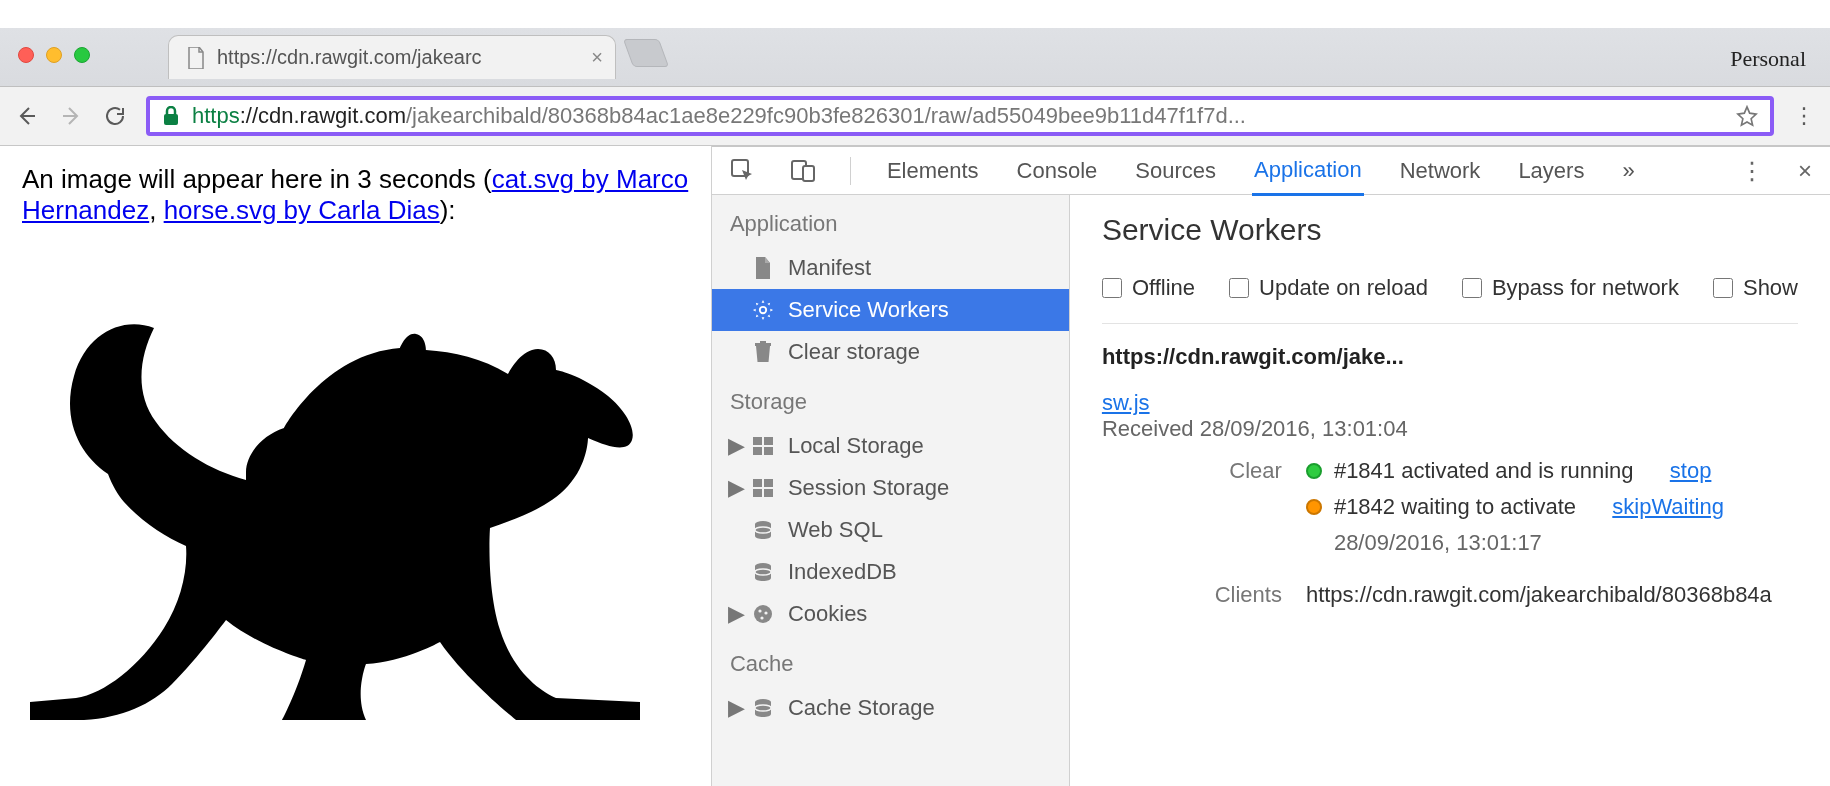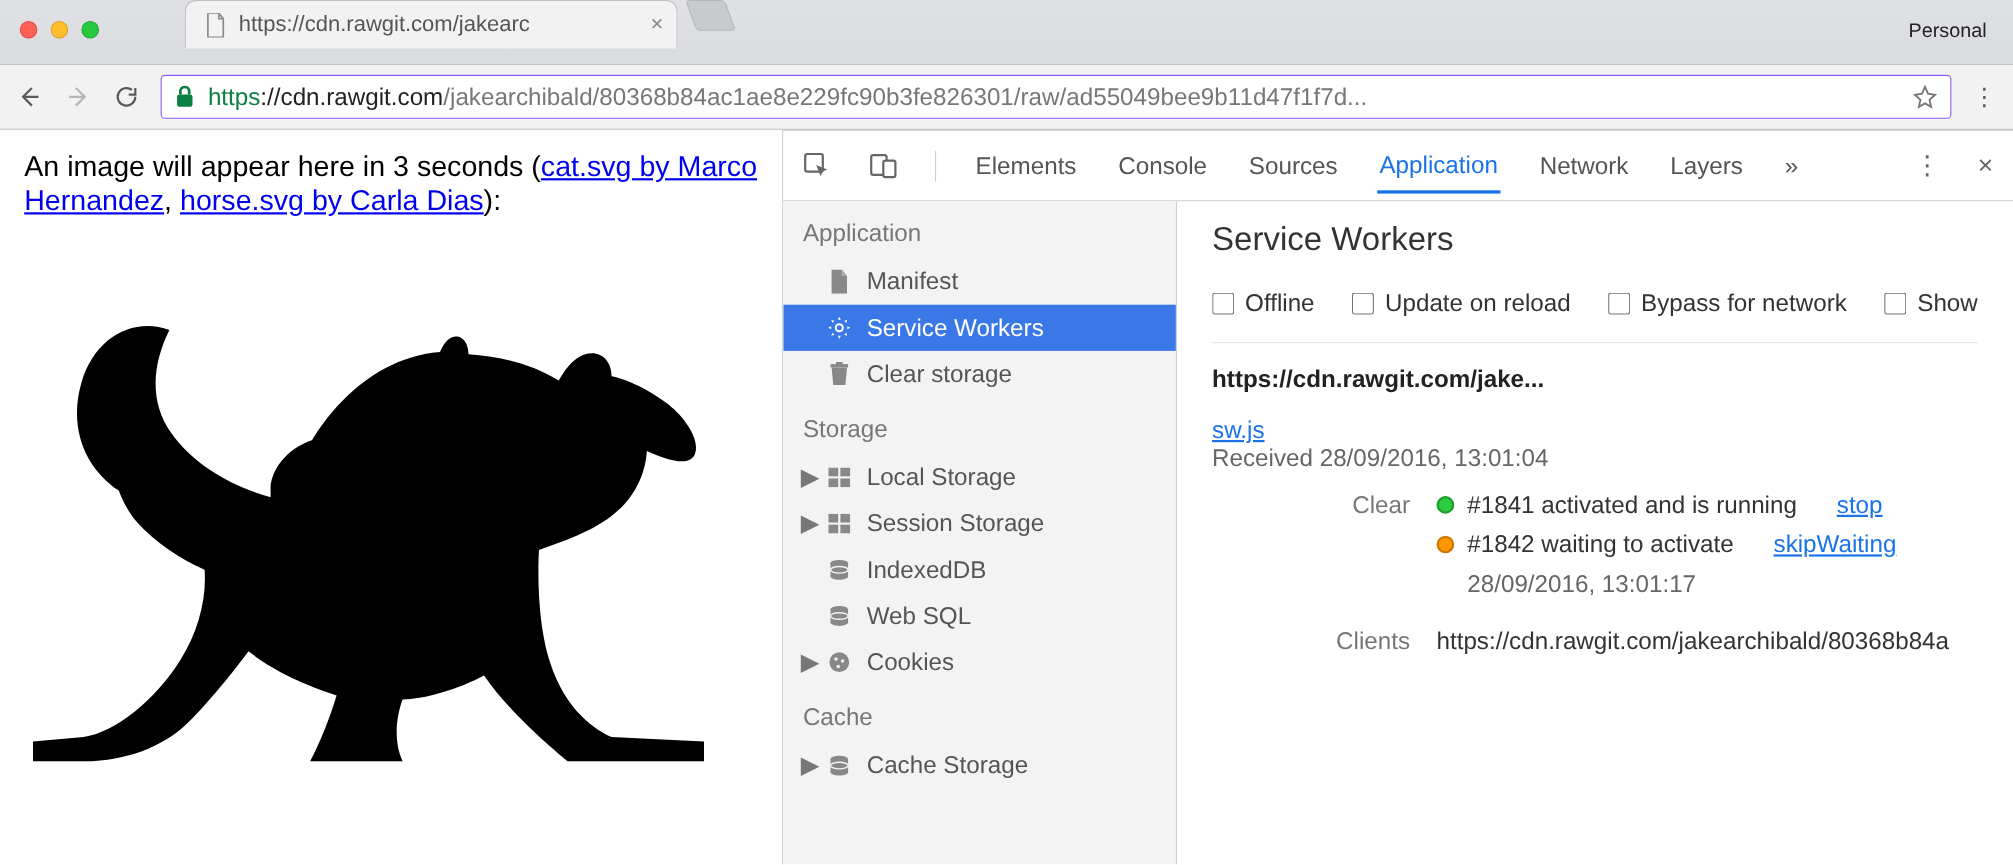--- a/index.html
+++ b/index.html
@@ -1,50 +1,50 @@
 <!DOCTYPE html>
 <html><head>
 <meta charset="utf-8">
 <style>
 * { margin: 0; padding: 0; box-sizing: border-box; font-family: -apple-system, BlinkMacSystemFont, "Segoe UI", Helvetica, Arial, sans-serif; }
 body { width: 1830px; height: 786px; background: #fff; overflow: hidden; font-size: 18px; color: #333; }
 
 
-.titlebar { height: 58px; background: linear-gradient(#dfe1e5, #d9dbdf); display: flex; align-items: flex-start; position: relative; }
+.titlebar { height: 58px; background: linear-gradient(#dfe1e5, #d9dbdf); display: flex; align-items: center; position: relative; margin-top: 28px; }
 .traffic { position: absolute; top: 19px; left: 18px; display: flex; gap: 12px; }
 .dot { width: 16px; height: 16px; border-radius: 50%; }
 .dot.red { background: #ff5f57; border: 1px solid #e1483f; }
 .dot.yellow { background: #ffbd2e; border: 1px solid #dfa023; }
 .dot.green { background: #28c940; border: 1px solid #1ba533; }
 .tab { margin-left: 168px; height: 44px; width: 448px; background: #f2f2f2; border-top-left-radius: 10px; border-top-right-radius: 10px; display: flex; align-items: center; padding: 0 12px 0 18px; gap: 12px; font-size: 20px; color: #555; position: relative; border: 1px solid #bfbfbf; border-bottom: none; }
 .tab .tab-title { flex: 1; white-space: nowrap; overflow: hidden; text-overflow: clip; }
 .tab .close { font-size: 20px; color: #888; }
 .newtab { width: 36px; height: 28px; background: #c8cace; border-radius: 4px; margin-left: 12px; margin-bottom: 8px; transform: skewX(20deg); border: 1px solid #b4b6ba; }
-.personal { position: absolute; right: 24px; top: 18px; font-size: 18px; color: #222; }
+.personal { position: absolute; right: 24px; top: 18px; font-size: 22px; color: #222; font-family: Liberation Serif, serif; }
 
 .toolbar { height: 60px; background: #f2f2f2; border-top: 1px solid #bfbfbf; border-bottom: 1px solid #c7c7c7; display: flex; align-items: center; padding: 0 14px; gap: 18px; }
 .navbtn { width: 26px; height: 26px; display: flex; align-items: center; justify-content: center; color: #5a5a5a; }
 .navbtn.disabled { color: #b5b5b5; }
-.omnibox { flex: 1; height: 40px; background: #fff; border: 1px solid #8b5cf6; border-radius: 4px; display: flex; align-items: center; padding: 0 12px; gap: 12px; font-size: 22px; }
+.omnibox { flex: 1; height: 40px; background: #fff; border: 4px solid #8b5cf6; border-radius: 4px; display: flex; align-items: center; padding: 0 12px; gap: 12px; font-size: 22px; }
 .lock { color: #0b8043; }
 .url { flex: 1; white-space: nowrap; overflow: hidden; }
 .url .scheme { color: #0b8043; }
 .url .rest { color: #777; }
 .url .host { color: #222; }
 .star { color: #777; }
 .kebab { width: 24px; color: #5a5a5a; text-align: center; font-size: 22px; letter-spacing: 0; }
 
 
 .viewport { display: flex; height: calc(100% - 118px); }
 .page { width: 776px; padding: 18px 22px; border-right: 1px solid #d0d0d0; font-family: "Times New Roman", serif; font-size: 26px; color: #000; }
 .page a { color: #0000ee; text-decoration: underline; }
 .cat { margin-top: 0px; }
 
 .devtools { flex: 1; display: flex; flex-direction: column; border-top: 1px solid #c7c7c7; }
-.dt-tabs { height: 64px; border-bottom: 1px solid #d0d0d0; display: flex; align-items: center; padding: 0 18px; gap: 34px; font-size: 22px; color: #555; }
+.dt-tabs { height: 48px; border-bottom: 1px solid #d0d0d0; display: flex; align-items: center; padding: 0 18px; gap: 34px; font-size: 22px; color: #555; }
 .dt-tabs .icon { color: #555; }
 .dt-tabs .sep { width: 1px; height: 28px; background: #d0d0d0; }
 .dt-tab { padding: 10px 2px; cursor: pointer; color: #555; }
 .dt-tab.active { color: #1a73e8; border-bottom: 3px solid #1a73e8; margin-bottom: -1px; }
 .dt-spacer { flex: 1; }
 .dt-tabs .kebab2, .dt-tabs .closex { color: #666; font-size: 24px; }
 
 .dt-body { flex: 1; display: flex; overflow: hidden; }
 .dt-side { width: 358px; background: #f3f3f3; border-right: 1px solid #d0d0d0; overflow-y: auto; font-size: 22px; color: #555; }
 .side-title { padding: 16px 18px 10px; color: #777; }
@@ -272,31 +272,31 @@
           <span>Session Storage</span>
         </div>
         <div class="side-item">
           <span class="ic">
               <svg width="20" height="20" viewBox="0 0 20 20">
                 <ellipse cx="10" cy="4" rx="8" ry="3" fill="#888"></ellipse>
                 <path d="M2 4v12c0 1.7 3.6 3 8 3s8-1.3 8-3V4" fill="#888"></path>
                 <ellipse cx="10" cy="10" rx="8" ry="3" fill="none" stroke="#f3f3f3" stroke-width="1.3"></ellipse>
               </svg>
             </span>
-          <span>IndexedDB</span>
+          <span>Web SQL</span>
         </div>
         <div class="side-item">
           <span class="ic">
               <svg width="20" height="20" viewBox="0 0 20 20">
                 <ellipse cx="10" cy="4" rx="8" ry="3" fill="#888"></ellipse>
                 <path d="M2 4v12c0 1.7 3.6 3 8 3s8-1.3 8-3V4" fill="#888"></path>
                 <ellipse cx="10" cy="10" rx="8" ry="3" fill="none" stroke="#f3f3f3" stroke-width="1.3"></ellipse>
               </svg>
             </span>
-          <span>Web SQL</span>
+          <span>IndexedDB</span>
         </div>
         <div class="side-item">
           <span class="chev">▶</span>
           <span class="ic">
               <svg width="20" height="20" viewBox="0 0 20 20">
                 <circle cx="10" cy="10" r="9" fill="#888"></circle>
                 <circle cx="7" cy="7" r="1.6" fill="#f3f3f3"></circle>
                 <circle cx="13" cy="9" r="1.6" fill="#f3f3f3"></circle>
                 <circle cx="9" cy="14" r="1.6" fill="#f3f3f3"></circle>
               </svg>

